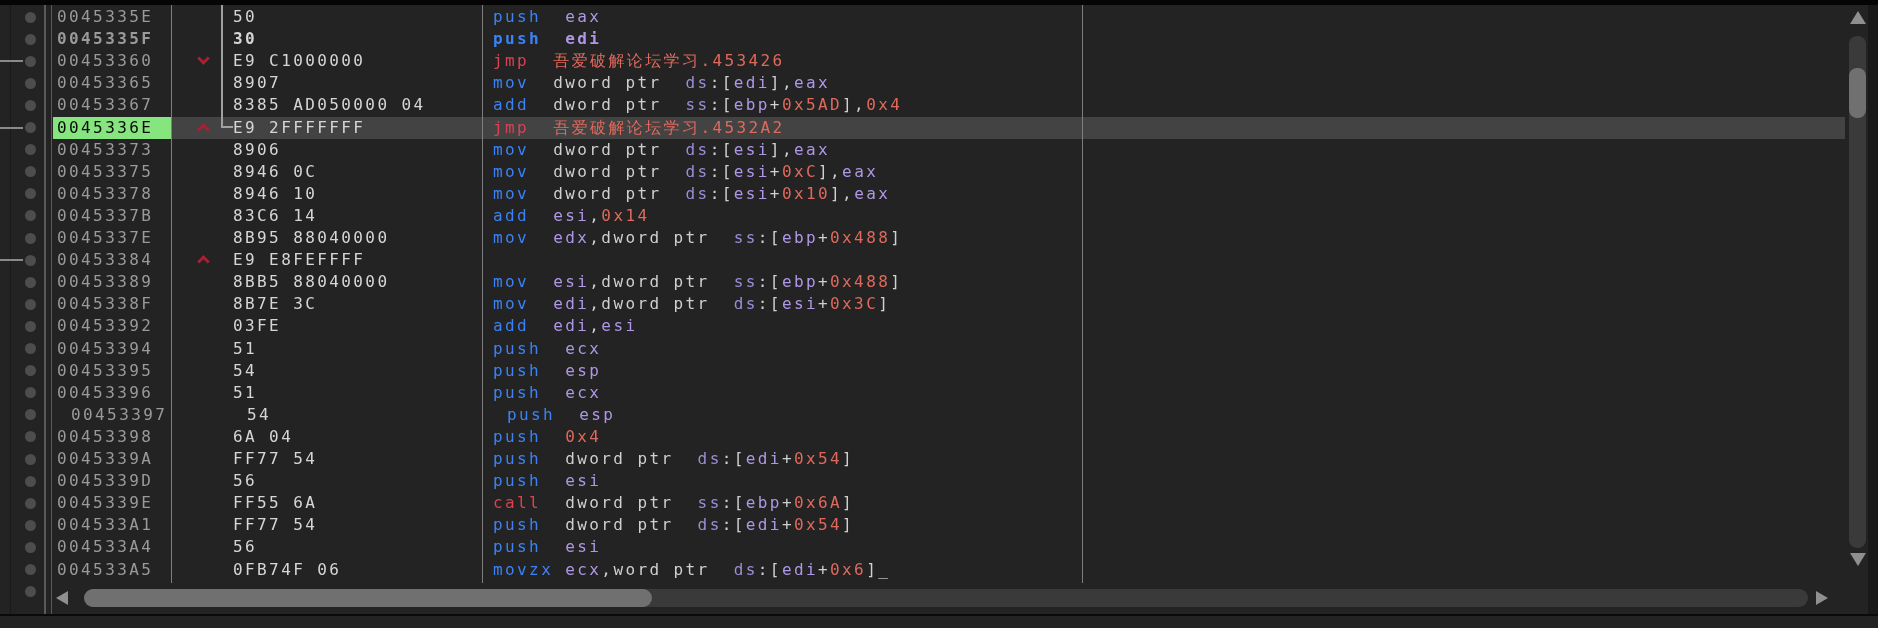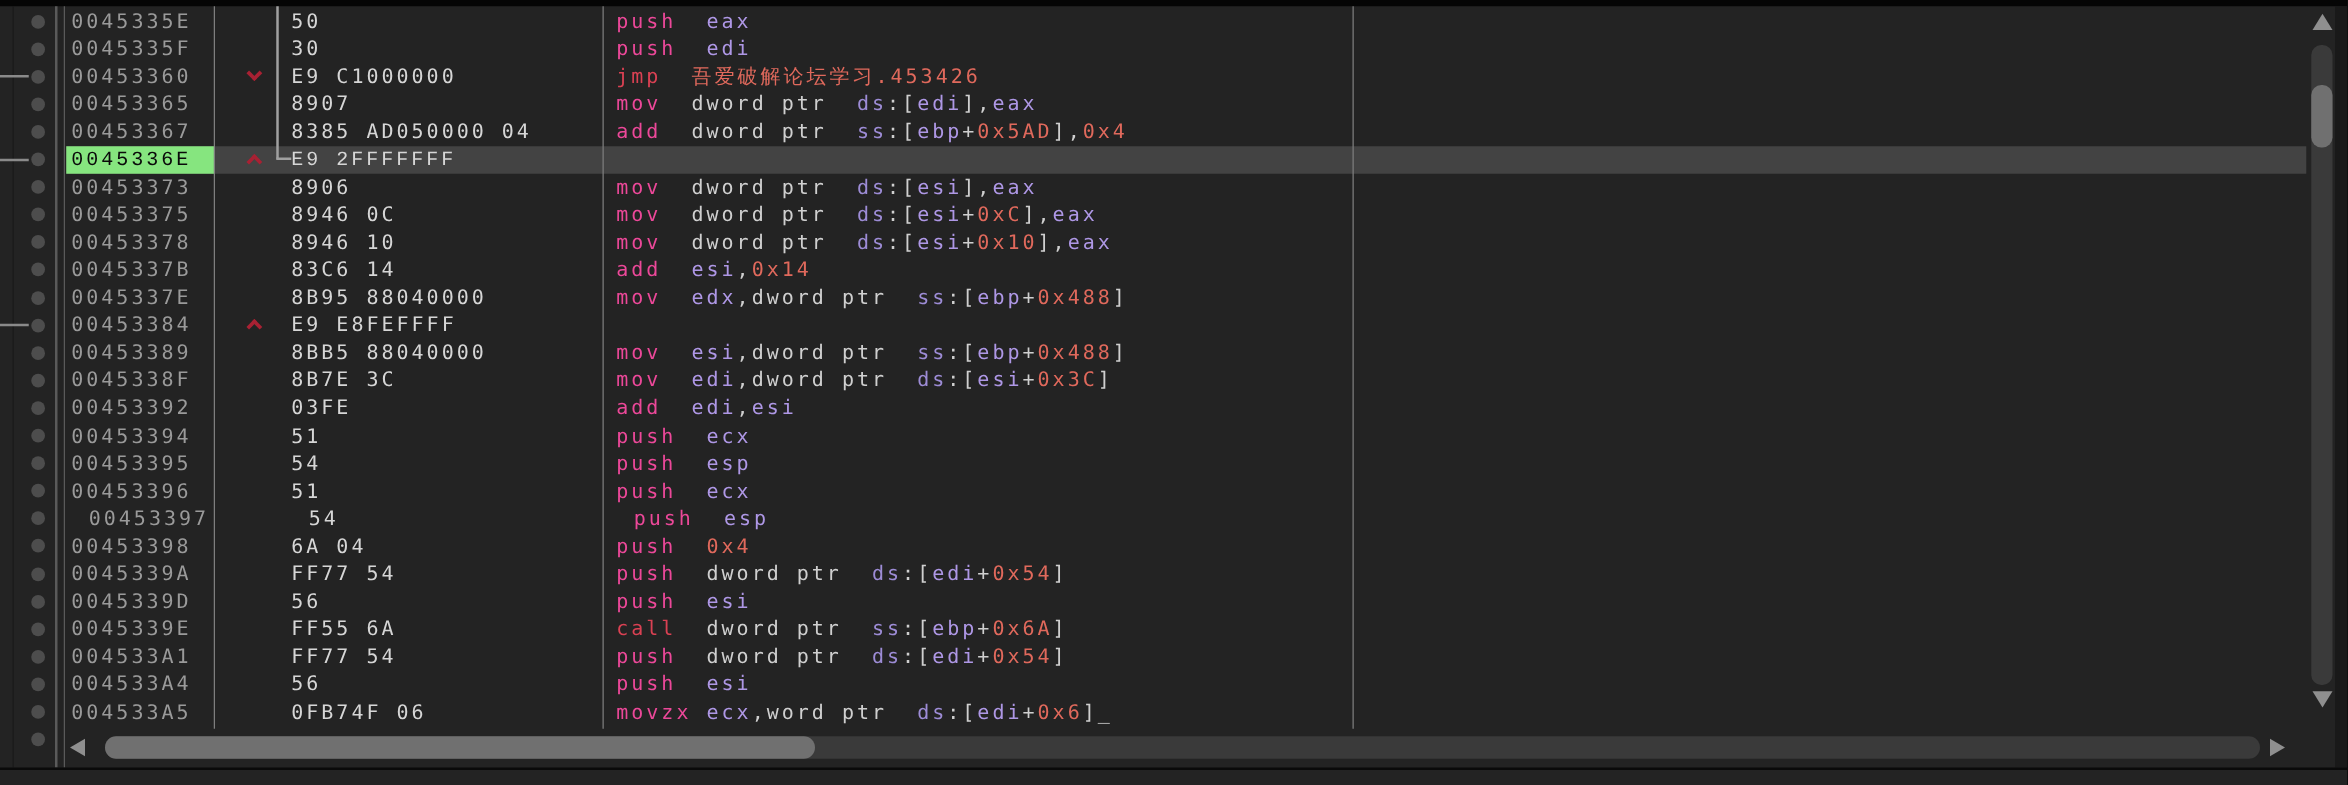--- a/index.html
+++ b/index.html
@@ -14,21 +14,21 @@
   .vsep{position:absolute;top:5px;width:1px;height:578px;background:#7e7e7e}
   .sep-addr{left:171px}.sep-bytes{left:482px}.sep-disasm{left:1082px}
   .rightstrip{position:absolute;left:1868px;top:5px;width:10px;height:609px;background:#191919}
 
   .row{position:absolute;left:53px;width:1792px;height:22px}
   .selrow{background:#434343}
   .addr{position:absolute;left:0;top:0;width:180px;padding-left:4px;color:#9a9a9a}
   .addr.sel{width:119px;background:#86e57f;color:#0a0a0a}
   .bytes{position:absolute;left:180px;top:0;color:#d6d6d6}
   .ops{position:absolute;left:440px;top:0}
-  .tk.p{color:#cfcfcf}.tk.m{color:#ec4899}.tk.j{color:#da4153}
+  .tk.p{color:#cfcfcf}.tk.m{color:#3b82f6}.tk.j{color:#da4153}
   .tk.r{color:#ae97e5}.tk.s{color:#9d8cd6}.tk.n{color:#e0695c}
 
   .dot{position:absolute;left:25px;width:11px;height:11px;border-radius:50%;background:#4d4d4d}
   .gmark{position:absolute;left:0;width:23px;height:2px;background:#8a8a8a}
 
   .chd,.chu{position:absolute;left:146px;width:9px;height:9px;
             border-right:3px solid #a82133;border-bottom:3px solid #a82133}
   .chd{top:4px;transform:rotate(45deg)}
   .chu{top:8px;transform:rotate(-135deg)}
 
@@ -92,25 +92,25 @@
       <span class="dot" style="top: 541.9px;"></span>
       <span class="dot" style="top: 564px;"></span>
       <span class="dot" style="top: 586.1px;"></span>
     </div>
 
   <div class="lborder1"></div>
   <div class="lborder2"></div>
 
   <div>
       <div class="row mono" style="top: 6px;"><span class="addr">0045335E</span><span class="bytes">50</span><span class="ops"><span class="tk m">push</span><span class="tk p">  </span><span class="tk r">eax</span></span></div>
-      <div class="row mono" style="top: 28.1px;"><span class="addr">0045335F</span><span class="bytes">30</span><span class="ops"><span class="tk m">push</span><span class="tk p">  </span><span class="tk r">edi</span></span></div>
+      <div class="row mono" style="top: 28.1px; font-weight: bold;"><span class="addr">0045335F</span><span class="bytes">30</span><span class="ops"><span class="tk m">push</span><span class="tk p">  </span><span class="tk r">edi</span></span></div>
       <div class="row mono" style="top: 50.2px;"><span class="addr">00453360</span><i class="chd"></i><span class="bytes">E9 C1000000</span><span class="ops"><span class="tk j">jmp</span><span class="tk p">  </span><span class="tk n">吾爱破解论坛学习.453426</span></span></div>
       <div class="row mono" style="top: 72.3px;"><span class="addr">00453365</span><span class="bytes">8907</span><span class="ops"><span class="tk m">mov</span><span class="tk p">  </span><span class="tk p">dword ptr</span><span class="tk p">  </span><span class="tk s">ds</span><span class="tk p">:</span><span class="tk p">[</span><span class="tk r">edi</span><span class="tk p">]</span><span class="tk p">,</span><span class="tk r">eax</span></span></div>
       <div class="row mono" style="top: 94.4px;"><span class="addr">00453367</span><span class="bytes">8385 AD050000 04</span><span class="ops"><span class="tk m">add</span><span class="tk p">  </span><span class="tk p">dword ptr</span><span class="tk p">  </span><span class="tk s">ss</span><span class="tk p">:</span><span class="tk p">[</span><span class="tk r">ebp</span><span class="tk p">+</span><span class="tk n">0x5AD</span><span class="tk p">]</span><span class="tk p">,</span><span class="tk n">0x4</span></span></div>
-      <div class="row mono selrow" style="top: 116.5px; font-family: Liberation Mono, monospace;"><span class="addr sel">0045336E</span><i class="chu"></i><span class="bytes">E9 2FFFFFFF</span></div>
+      <div class="row mono selrow" style="top: 116.5px;"><span class="addr sel">0045336E</span><i class="chu"></i><span class="bytes">E9 2FFFFFFF</span><span class="ops"><span class="tk j">jmp</span><span class="tk p">  </span><span class="tk n">吾爱破解论坛学习.4532A2</span></span></div>
       <div class="row mono" style="top: 138.6px;"><span class="addr">00453373</span><span class="bytes">8906</span><span class="ops"><span class="tk m">mov</span><span class="tk p">  </span><span class="tk p">dword ptr</span><span class="tk p">  </span><span class="tk s">ds</span><span class="tk p">:</span><span class="tk p">[</span><span class="tk r">esi</span><span class="tk p">]</span><span class="tk p">,</span><span class="tk r">eax</span></span></div>
       <div class="row mono" style="top: 160.7px;"><span class="addr">00453375</span><span class="bytes">8946 0C</span><span class="ops"><span class="tk m">mov</span><span class="tk p">  </span><span class="tk p">dword ptr</span><span class="tk p">  </span><span class="tk s">ds</span><span class="tk p">:</span><span class="tk p">[</span><span class="tk r">esi</span><span class="tk p">+</span><span class="tk n">0xC</span><span class="tk p">]</span><span class="tk p">,</span><span class="tk r">eax</span></span></div>
       <div class="row mono" style="top: 182.8px;"><span class="addr">00453378</span><span class="bytes">8946 10</span><span class="ops"><span class="tk m">mov</span><span class="tk p">  </span><span class="tk p">dword ptr</span><span class="tk p">  </span><span class="tk s">ds</span><span class="tk p">:</span><span class="tk p">[</span><span class="tk r">esi</span><span class="tk p">+</span><span class="tk n">0x10</span><span class="tk p">]</span><span class="tk p">,</span><span class="tk r">eax</span></span></div>
       <div class="row mono" style="top: 204.9px;"><span class="addr">0045337B</span><span class="bytes">83C6 14</span><span class="ops"><span class="tk m">add</span><span class="tk p">  </span><span class="tk r">esi</span><span class="tk p">,</span><span class="tk n">0x14</span></span></div>
       <div class="row mono" style="top: 227px;"><span class="addr">0045337E</span><span class="bytes">8B95 88040000</span><span class="ops"><span class="tk m">mov</span><span class="tk p">  </span><span class="tk r">edx</span><span class="tk p">,</span><span class="tk p">dword ptr</span><span class="tk p">  </span><span class="tk s">ss</span><span class="tk p">:</span><span class="tk p">[</span><span class="tk r">ebp</span><span class="tk p">+</span><span class="tk n">0x488</span><span class="tk p">]</span></span></div>
       <div class="row mono" style="top: 249.1px;"><span class="addr">00453384</span><i class="chu"></i><span class="bytes">E9 E8FEFFFF</span></div>
       <div class="row mono" style="top: 271.2px;"><span class="addr">00453389</span><span class="bytes">8BB5 88040000</span><span class="ops"><span class="tk m">mov</span><span class="tk p">  </span><span class="tk r">esi</span><span class="tk p">,</span><span class="tk p">dword ptr</span><span class="tk p">  </span><span class="tk s">ss</span><span class="tk p">:</span><span class="tk p">[</span><span class="tk r">ebp</span><span class="tk p">+</span><span class="tk n">0x488</span><span class="tk p">]</span></span></div>
       <div class="row mono" style="top: 293.3px;"><span class="addr">0045338F</span><span class="bytes">8B7E 3C</span><span class="ops"><span class="tk m">mov</span><span class="tk p">  </span><span class="tk r">edi</span><span class="tk p">,</span><span class="tk p">dword ptr</span><span class="tk p">  </span><span class="tk s">ds</span><span class="tk p">:</span><span class="tk p">[</span><span class="tk r">esi</span><span class="tk p">+</span><span class="tk n">0x3C</span><span class="tk p">]</span></span></div>
       <div class="row mono" style="top: 315.4px;"><span class="addr">00453392</span><span class="bytes">03FE</span><span class="ops"><span class="tk m">add</span><span class="tk p">  </span><span class="tk r">edi</span><span class="tk p">,</span><span class="tk r">esi</span></span></div>
       <div class="row mono" style="top: 337.5px;"><span class="addr">00453394</span><span class="bytes">51</span><span class="ops"><span class="tk m">push</span><span class="tk p">  </span><span class="tk r">ecx</span></span></div>

